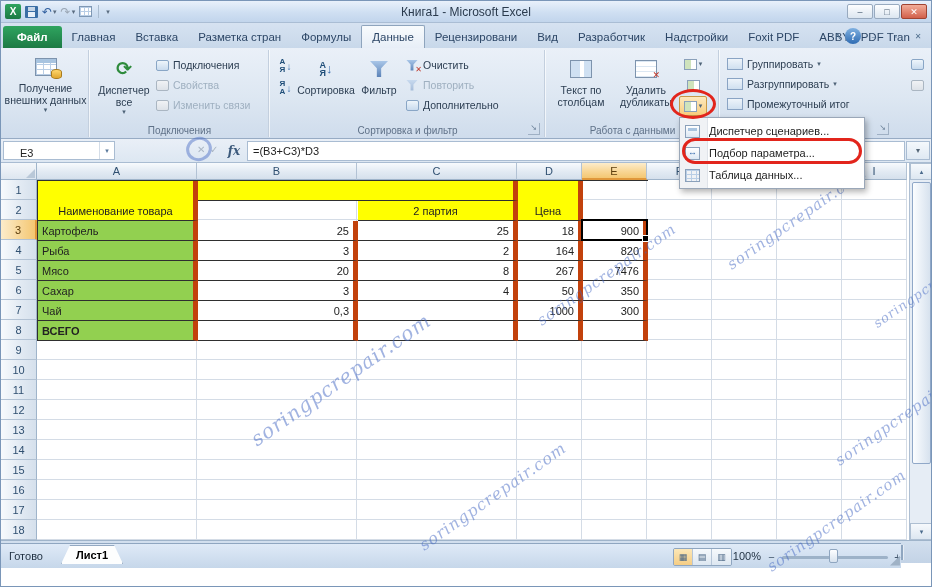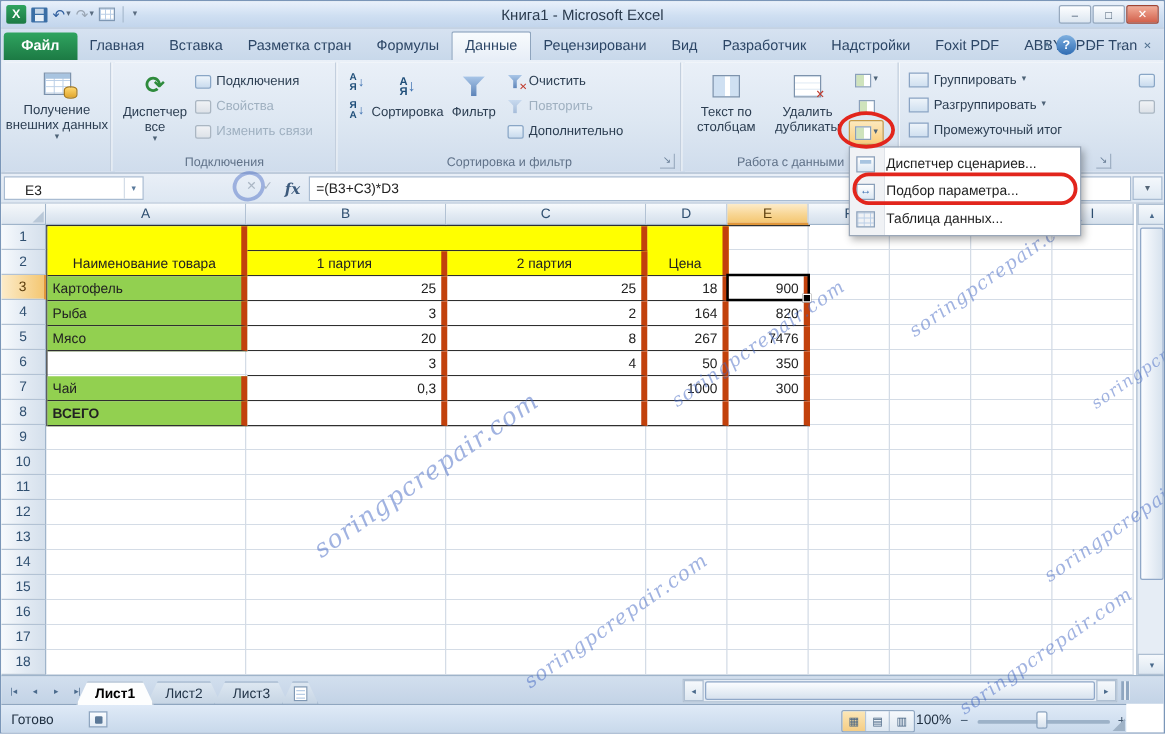--- a/index.html
+++ b/index.html
@@ -181,21 +181,21 @@
   .minisheet:after{content:"";position:absolute;left:1px;top:2px;right:1px;height:1px;background:#b9cee6;box-shadow:0 3px 0 #b9cee6,0 6px 0 #b9cee6}
   .hs-track{position:absolute;left:545px;top:2px;width:348px;height:19px;background:#e6edf5;border:1px solid #aebfd2}
   .hsbtn{position:absolute;top:0;width:16px;height:17px;background:linear-gradient(#f6f9fc,#dde7f1);
     border:1px solid #aebfd2;display:flex;align-items:center;justify-content:center;font-size:7px;color:#4a6a8c}
   .hthumb{position:absolute;left:17px;top:1px;width:312px;height:15px;background:linear-gradient(#fbfdff,#d7e2ee);
     border:1px solid #90a8c8;border-radius:2px}
   .tabsplit{position:absolute;left:896px;top:4px;width:7px;height:15px;
     background:repeating-linear-gradient(90deg,#8fa6c0 0 2px,#e6edf5 2px 4px)}
 
   
-  #status{position:absolute;left:0;top:562px;width:900px;height:25px;
+  #status{position:absolute;left:0;top:542px;width:900px;height:25px;
     background:linear-gradient(#dfeaf7,#c6d7ea);border-top:1px solid #8fa6c0;color:#1f2f40}
   .ready{position:absolute;left:8px;top:6px}
   .macrobtn{position:absolute;left:70px;top:5px;width:15px;height:13px;border:1px solid #8fa6c0;
     background:linear-gradient(#fbfdff,#e2ebf4);display:flex;align-items:center;justify-content:center}
   .macrobtn i{width:6px;height:6px;background:#5b7897;border-radius:1px}
   .views{position:absolute;left:672px;top:4px;display:flex;border:1px solid #8fa6c0;border-radius:2px;overflow:hidden}
   .vbtn{width:19px;height:16px;background:linear-gradient(#f6f9fc,#dde7f1);display:flex;align-items:center;
     justify-content:center;font-size:9px;color:#4a6684;border-right:1px solid #b6c6d8}
   .vbtn:last-child{border-right:none}
   .vbtn.active{background:linear-gradient(#fbe7b8,#f5cd84)}
@@ -486,41 +486,41 @@
     <div class="vline" style="left:645px"></div>
     <div class="vline" style="left:710px"></div>
     <div class="vline" style="left:775px"></div>
     <div class="vline" style="left:840px"></div>
     <div class="vline" style="left:905px"></div>
 
     <div class="data-table">
       <div class="tc yellow bottom" style="grid-column:1;grid-row:1/3">Наименование товара</div>
       <div class="tc yellow" style="grid-column:2/4;grid-row:1"></div>
       <div class="tc yellow bottom" style="grid-column:4;grid-row:1/3;justify-content:center">Цена</div>
-      <div class="tc yellow" style="grid-column:2;grid-row:2">1 партия</div>
       <div class="tc yellow" style="grid-column:3;grid-row:2">2 партия</div>
 
       <div class="tc green" style="grid-column:1;grid-row:3">Картофель</div>
       <div class="tc num" style="grid-column:2;grid-row:3">25</div>
       <div class="tc num" style="grid-column:3;grid-row:3">25</div>
       <div class="tc num" style="grid-column:4;grid-row:3">18</div>
       <div class="tc num" style="grid-column:5;grid-row:3">900</div>
 
       <div class="tc green" style="grid-column:1;grid-row:4">Рыба</div>
       <div class="tc num" style="grid-column:2;grid-row:4">3</div>
       <div class="tc num" style="grid-column:3;grid-row:4">2</div>
       <div class="tc num" style="grid-column:4;grid-row:4">164</div>
       <div class="tc num" style="grid-column:5;grid-row:4">820</div>
 
       <div class="tc green" style="grid-column:1;grid-row:5">Мясо</div>
       <div class="tc num" style="grid-column:2;grid-row:5">20</div>
       <div class="tc num" style="grid-column:3;grid-row:5">8</div>
       <div class="tc num" style="grid-column:4;grid-row:5">267</div>
       <div class="tc num" style="grid-column:5;grid-row:5">7476</div>
 
+      <div class="tc green" style="grid-column:1;grid-row:6">Сахар</div>
       <div class="tc num" style="grid-column:2;grid-row:6">3</div>
       <div class="tc num" style="grid-column:3;grid-row:6">4</div>
       <div class="tc num" style="grid-column:4;grid-row:6">50</div>
       <div class="tc num" style="grid-column:5;grid-row:6">350</div>
 
       <div class="tc green" style="grid-column:1;grid-row:7">Чай</div>
       <div class="tc num" style="grid-column:2;grid-row:7">0,3</div>
       <div class="tc num" style="grid-column:3;grid-row:7"></div>
       <div class="tc num" style="grid-column:4;grid-row:7">1000</div>
       <div class="tc num" style="grid-column:5;grid-row:7">300</div>

